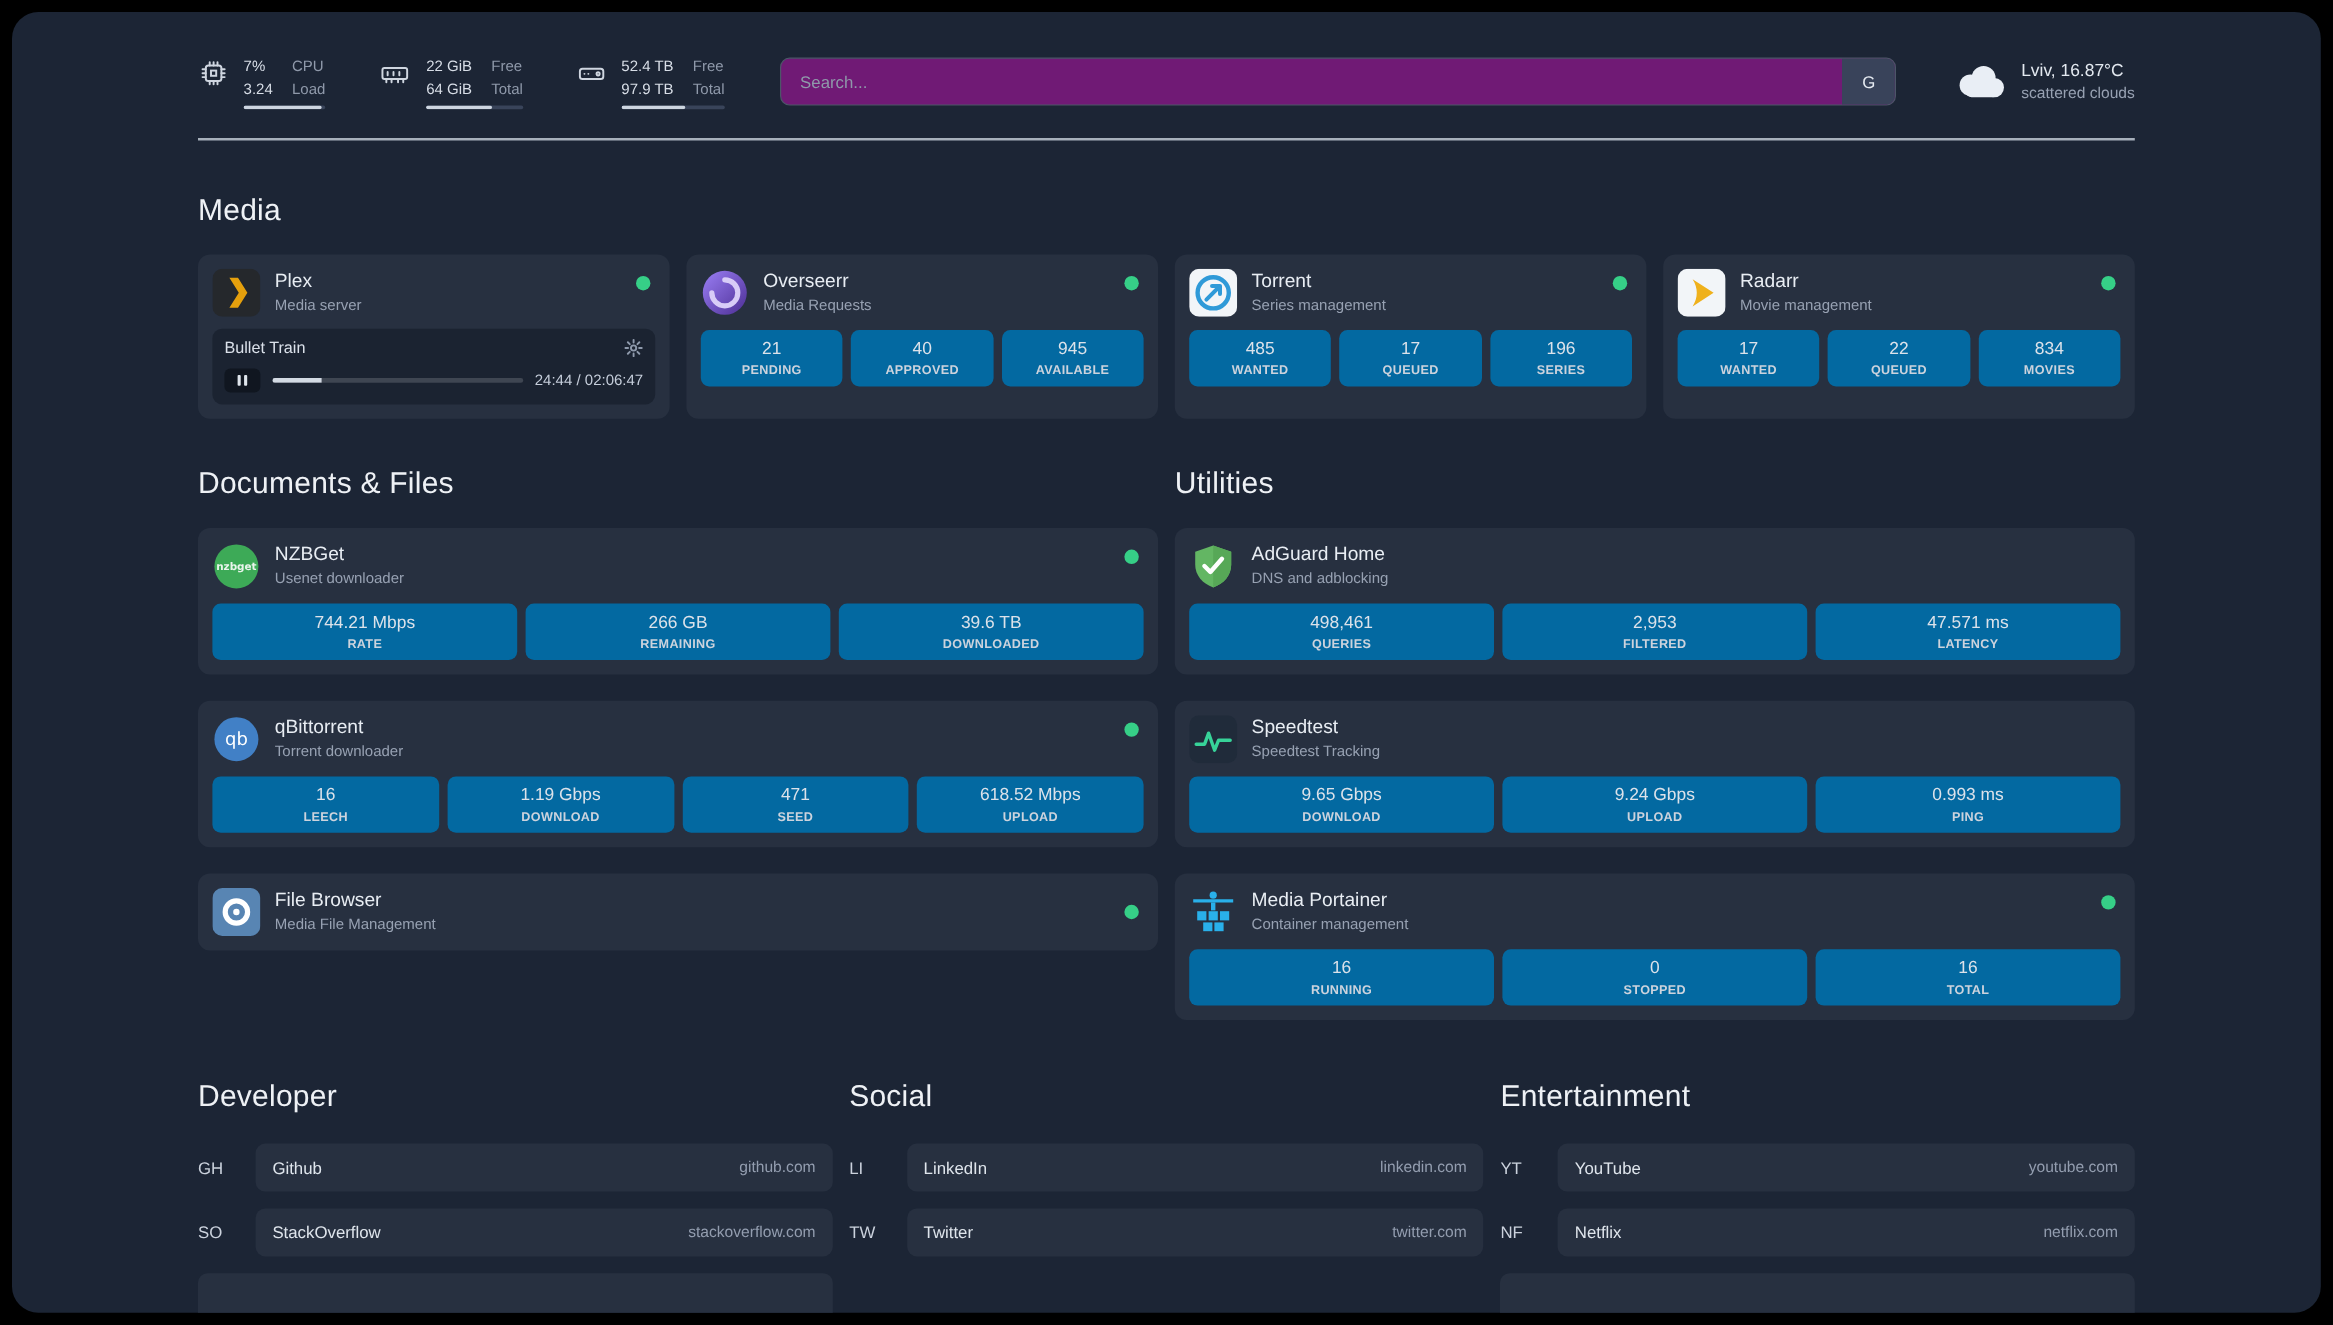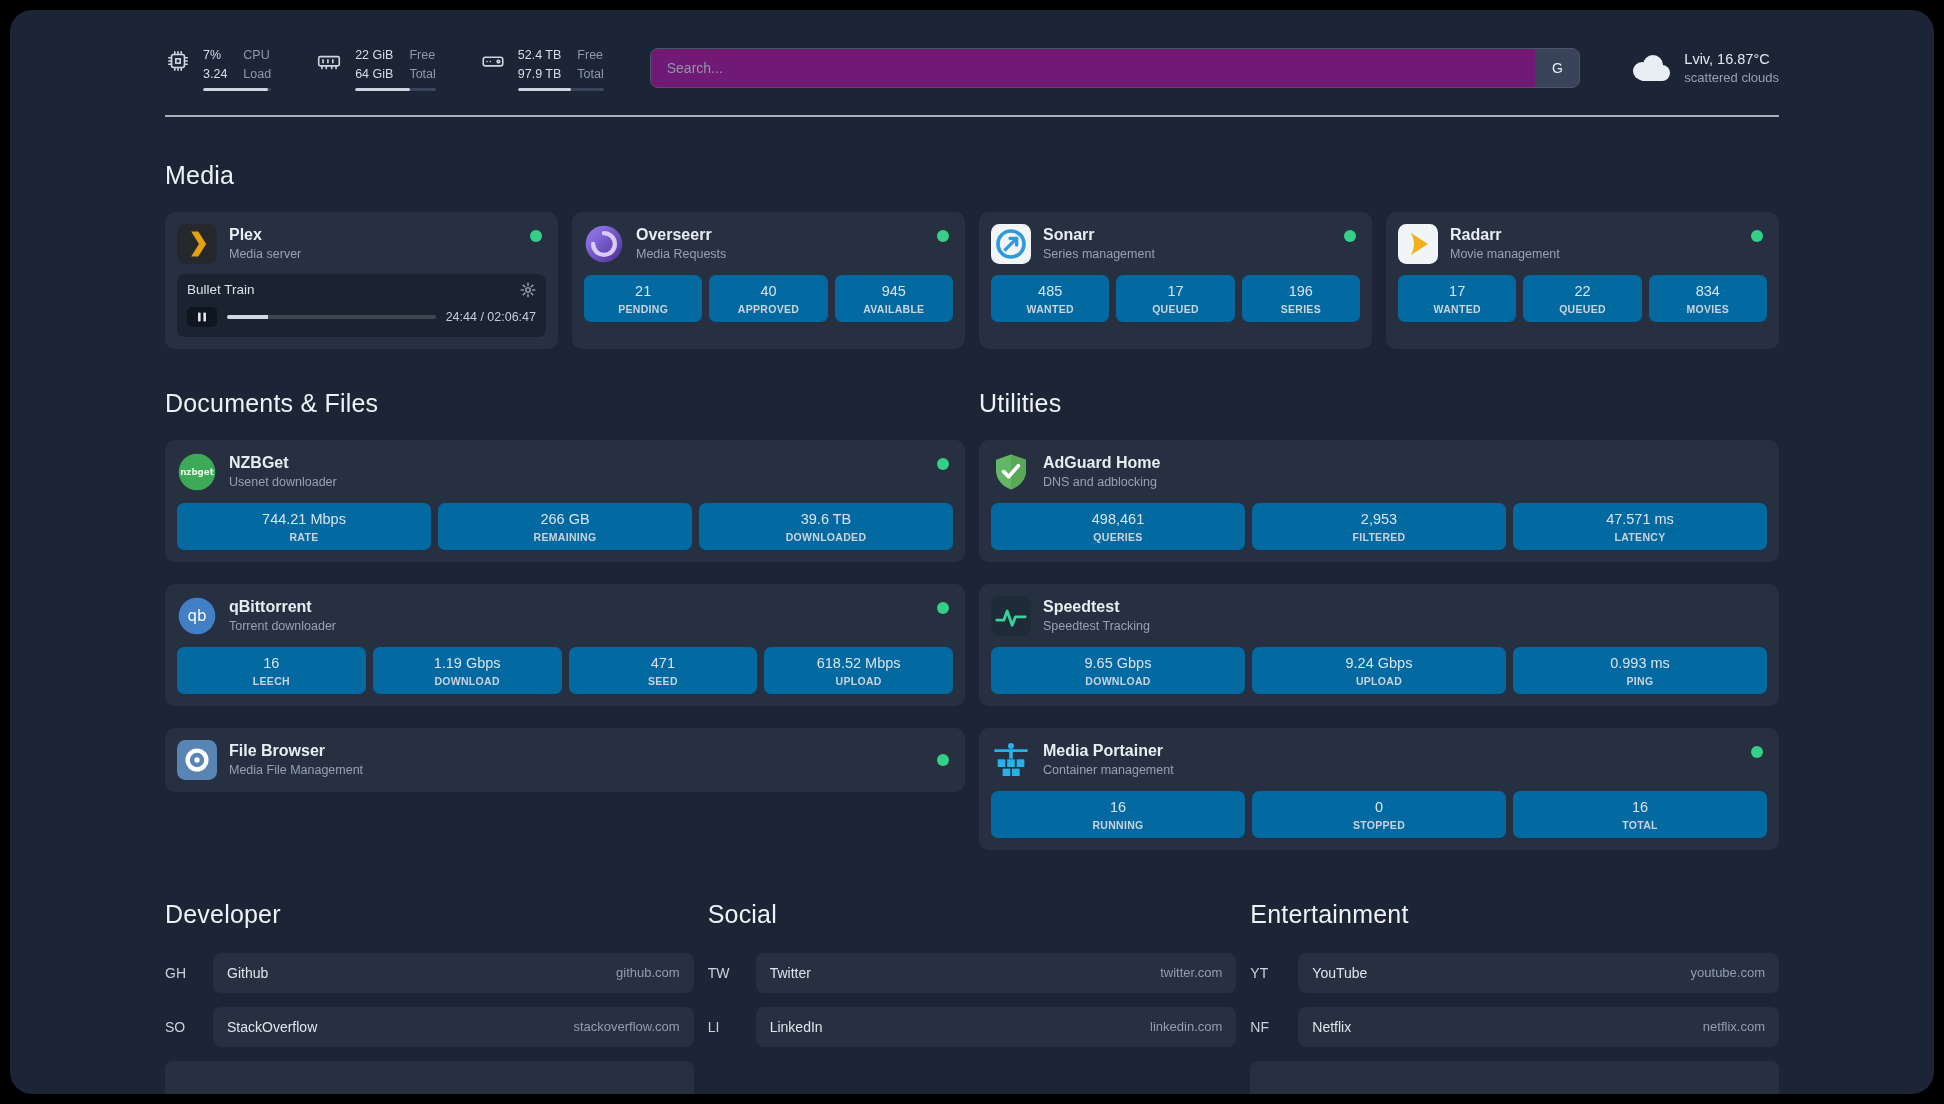--- a/index.html
+++ b/index.html
@@ -41,21 +41,21 @@
   
   .section-title{font-size:25px;font-weight:500;color:#eef1f5;letter-spacing:.2px}
   .media{margin-top:44px}
   .media .section-title{margin-bottom:22px}
   .grid4{display:grid;grid-template-columns:repeat(4,1fr);gap:14px}
 
   .card{position:relative;background:#273040;border-radius:10px;padding:12px;cursor:pointer}
   .card-head{display:flex;align-items:center;gap:12px;padding-right:28px}
   .appicon{width:40px;height:40px;flex:none;display:flex;align-items:center;justify-content:center}
   .appicon svg{display:block}
-  .app-name{font-size:16px;color:#e8edf3;font-weight:700}
+  .app-name{font-size:16px;color:#e8edf3;font-weight:400}
   .app-desc{font-size:12.5px;color:#97a1b2;margin-top:3px}
   .dot{position:absolute;top:18px;right:16px;width:12px;height:12px;border-radius:50%;background:#36cf87}
   .card--plain .dot{top:50%;margin-top:-6px}
 
   .stats{display:flex;gap:7px;margin-top:11px}
   .stat{flex:1;background:#0369a1;border-radius:7px;text-align:center;padding:8px 4px 7px}
   .stat-value{font-size:14.5px;color:#dce2ea}
   .stat-label{font-size:10.5px;font-weight:700;color:#ccd3dd;margin-top:4px;letter-spacing:.3px}
 
   
@@ -277,21 +277,21 @@
         <span class="dot"></span>
         <div class="card-head">
           <span class="appicon">
             <svg width="40" height="40" viewBox="0 0 24 24">
               <rect width="24" height="24" rx="5" fill="#f2f5f8"></rect>
               <circle cx="12" cy="12" r="7.8" fill="none" stroke="#2f9ad8" stroke-width="2.2"></circle>
               <path d="M8.6 15.4L15.4 8.6M15.4 8.6h-4M15.4 8.6v4" stroke="#2f9ad8" stroke-width="2" fill="none" stroke-linecap="round"></path>
             </svg>
           </span>
           <div class="card-titles">
-            <div class="app-name">Sonarr</div>
+            <div class="app-name">Torrent</div>
             <div class="app-desc">Series management</div>
           </div>
         </div>
         <div class="stats">
           <div class="stat">
             <div class="stat-value">485</div>
             <div class="stat-label">WANTED</div>
           </div>
           <div class="stat">
             <div class="stat-value">17</div>
@@ -548,33 +548,33 @@
         <div class="bm-pill">
           
           
         </div>
       </div>
     </div>
 
     <div class="bm-col">
       <h2 class="section-title">Social</h2>
       <div class="bm-row">
+        <span class="bm-abbr">LI</span>
+        <div class="bm-pill">
+          <span class="bm-name">LinkedIn</span>
+          <span class="bm-url">linkedin.com</span>
+        </div>
+      </div>
+      <div class="bm-row">
         <span class="bm-abbr">TW</span>
         <div class="bm-pill">
           <span class="bm-name">Twitter</span>
           <span class="bm-url">twitter.com</span>
         </div>
       </div>
-      <div class="bm-row">
-        <span class="bm-abbr">LI</span>
-        <div class="bm-pill">
-          <span class="bm-name">LinkedIn</span>
-          <span class="bm-url">linkedin.com</span>
-        </div>
-      </div>
     </div>
 
     <div class="bm-col">
       <h2 class="section-title">Entertainment</h2>
       <div class="bm-row">
         <span class="bm-abbr">YT</span>
         <div class="bm-pill">
           <span class="bm-name">YouTube</span>
           <span class="bm-url">youtube.com</span>
         </div>

